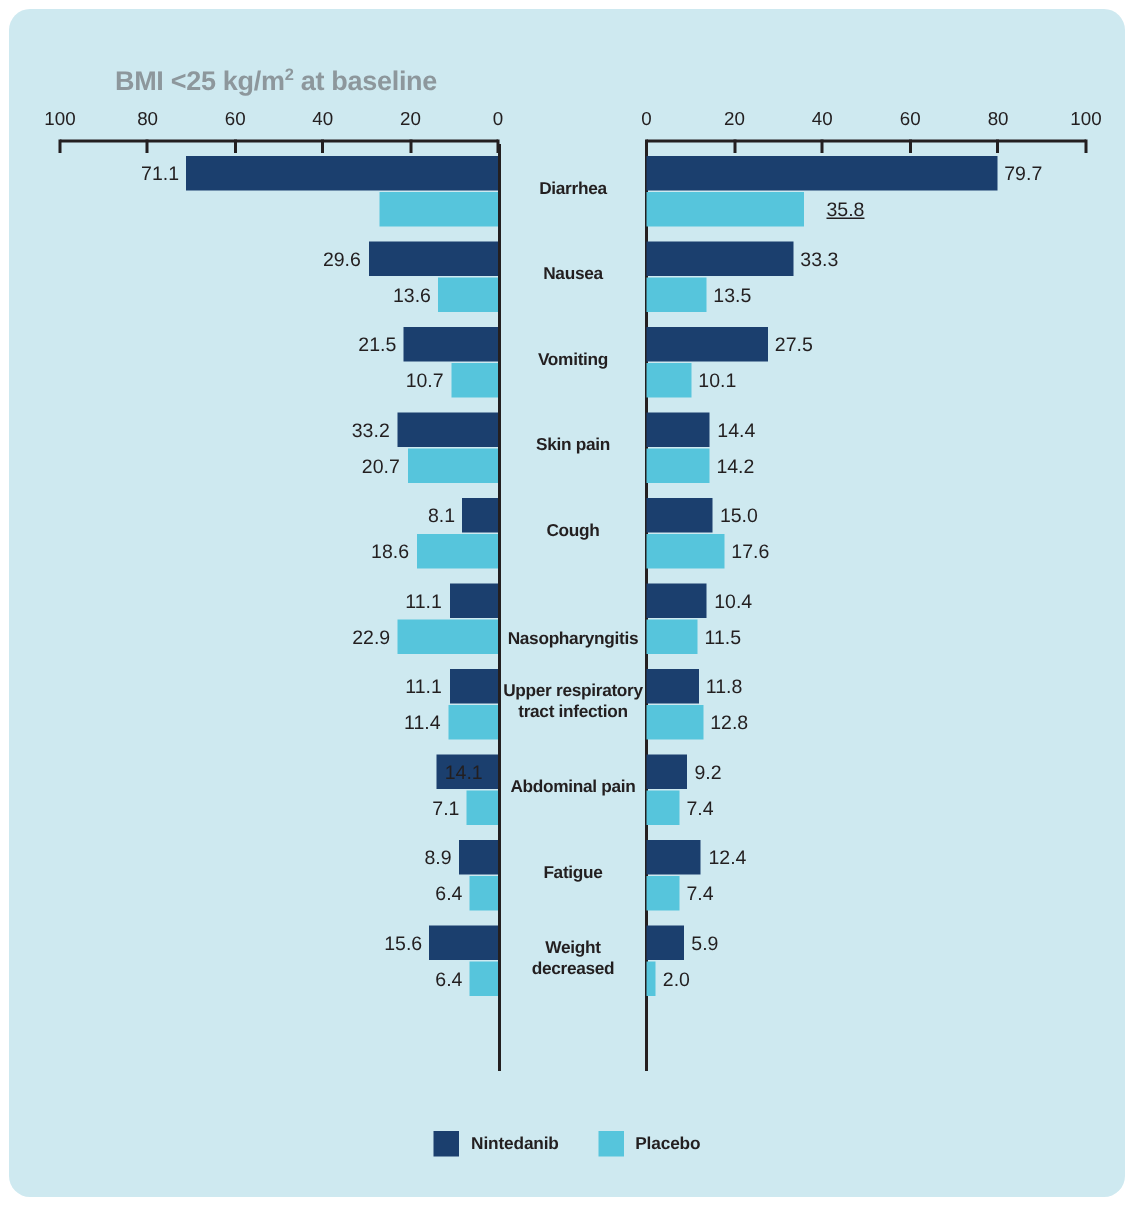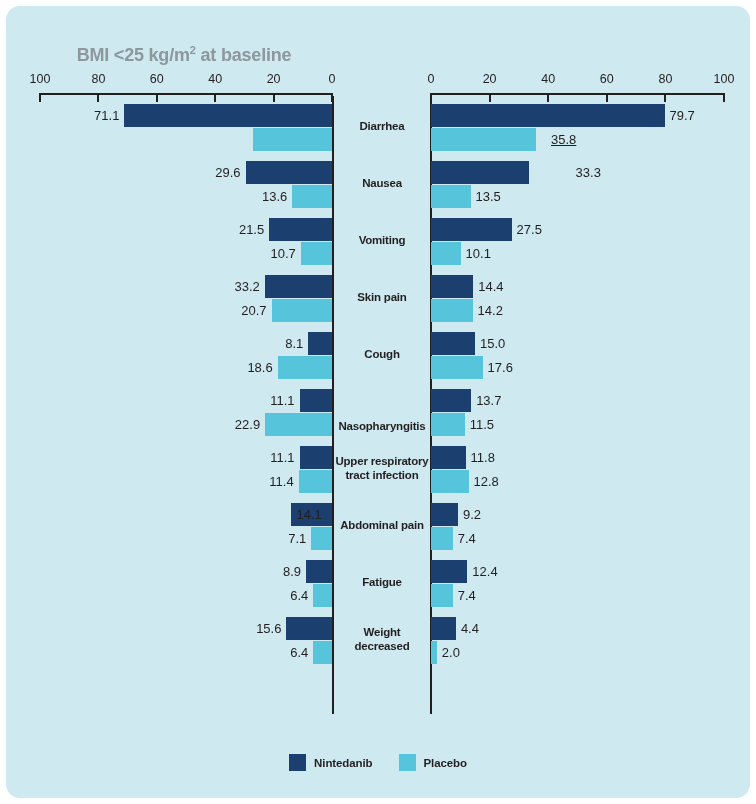--- a/index.html
+++ b/index.html
@@ -125,21 +125,21 @@
         <div class="cat" style="top: 17px;">
           <div>Diarrhea</div>
         </div>
       </div>
       <div class="row" style="top: 63px;">
         <div class="bar nin" style="left: 239.568px; width: 86.432px;"></div>
         <div class="val nin" style="left: 0px; width: 234.568px; text-align: right;">29.6</div>
         <div class="bar pla" style="left: 286.288px; width: 39.712px;"></div>
         <div class="val pla" style="left: 0px; width: 281.288px; text-align: right;">13.6</div>
         <div class="bar nin" style="left: 425px; width: 97.569px;"></div>
-        <div class="val nin" style="left: 527.569px; margin-left: 42px;">33.3</div>
+        <div class="val nin" style="left: 527.569px;">33.3</div>
         <div class="bar pla" style="left: 425px; width: 39.555px;"></div>
         <div class="val pla" style="left: 469.555px;">13.5</div>
         <div class="cat" style="top: 17px;">
           <div>Nausea</div>
         </div>
       </div>
       <div class="row" style="top: 120px;">
         <div class="bar nin" style="left: 263.22px; width: 62.78px;"></div>
         <div class="val nin" style="left: 0px; width: 258.22px; text-align: right;">21.5</div>
         <div class="bar pla" style="left: 294.756px; width: 31.244px;"></div>
@@ -177,21 +177,21 @@
         <div class="cat" style="top: 17px;">
           <div>Cough</div>
         </div>
       </div>
       <div class="row" style="top: 291px;">
         <div class="bar nin" style="left: 293.588px; width: 32.412px;"></div>
         <div class="val nin" style="left: 0px; width: 288.588px; text-align: right;">11.1</div>
         <div class="bar pla" style="left: 259.132px; width: 66.868px;"></div>
         <div class="val pla" style="left: 0px; width: 254.132px; text-align: right;">22.9</div>
         <div class="bar nin" style="left: 425px; width: 40.141px;"></div>
-        <div class="val nin" style="left: 470.141px;">13.7</div>
+        <div class="val nin" style="left: 470.141px;">10.4</div>
         <div class="bar pla" style="left: 425px; width: 33.695px;"></div>
         <div class="val pla" style="left: 463.695px;">11.5</div>
         <div class="cat" style="top: 32px;">
           <div>Nasopharyngitis</div>
         </div>
       </div>
       <div class="row" style="top: 348px;">
         <div class="bar nin" style="left: 293.588px; width: 32.412px;"></div>
         <div class="val nin" style="left: 0px; width: 288.588px; text-align: right;">11.1</div>
         <div class="bar pla" style="left: 292.712px; width: 33.288px;"></div>
@@ -230,21 +230,21 @@
         <div class="cat" style="top: 17px;">
           <div>Fatigue</div>
         </div>
       </div>
       <div class="row" style="top: 519px;">
         <div class="bar nin" style="left: 280.448px; width: 45.552px;"></div>
         <div class="val nin" style="left: 0px; width: 275.448px; text-align: right;">15.6</div>
         <div class="bar pla" style="left: 307.312px; width: 18.688px;"></div>
         <div class="val pla" style="left: 0px; width: 302.312px; text-align: right;">6.4</div>
         <div class="bar nin" style="left: 425px; width: 24.905px;"></div>
-        <div class="val nin" style="left: 454.905px;">4.4</div>
+        <div class="val nin" style="left: 454.905px;">5.9</div>
         <div class="bar pla" style="left: 425px; width: 5.86px;"></div>
         <div class="val pla" style="left: 435.86px;">2.0</div>
         <div class="cat" style="top: 10px;">
           <div>Weight</div>
           <div>decreased</div>
         </div>
       </div>
     </div>
 
   <div class="legend">

